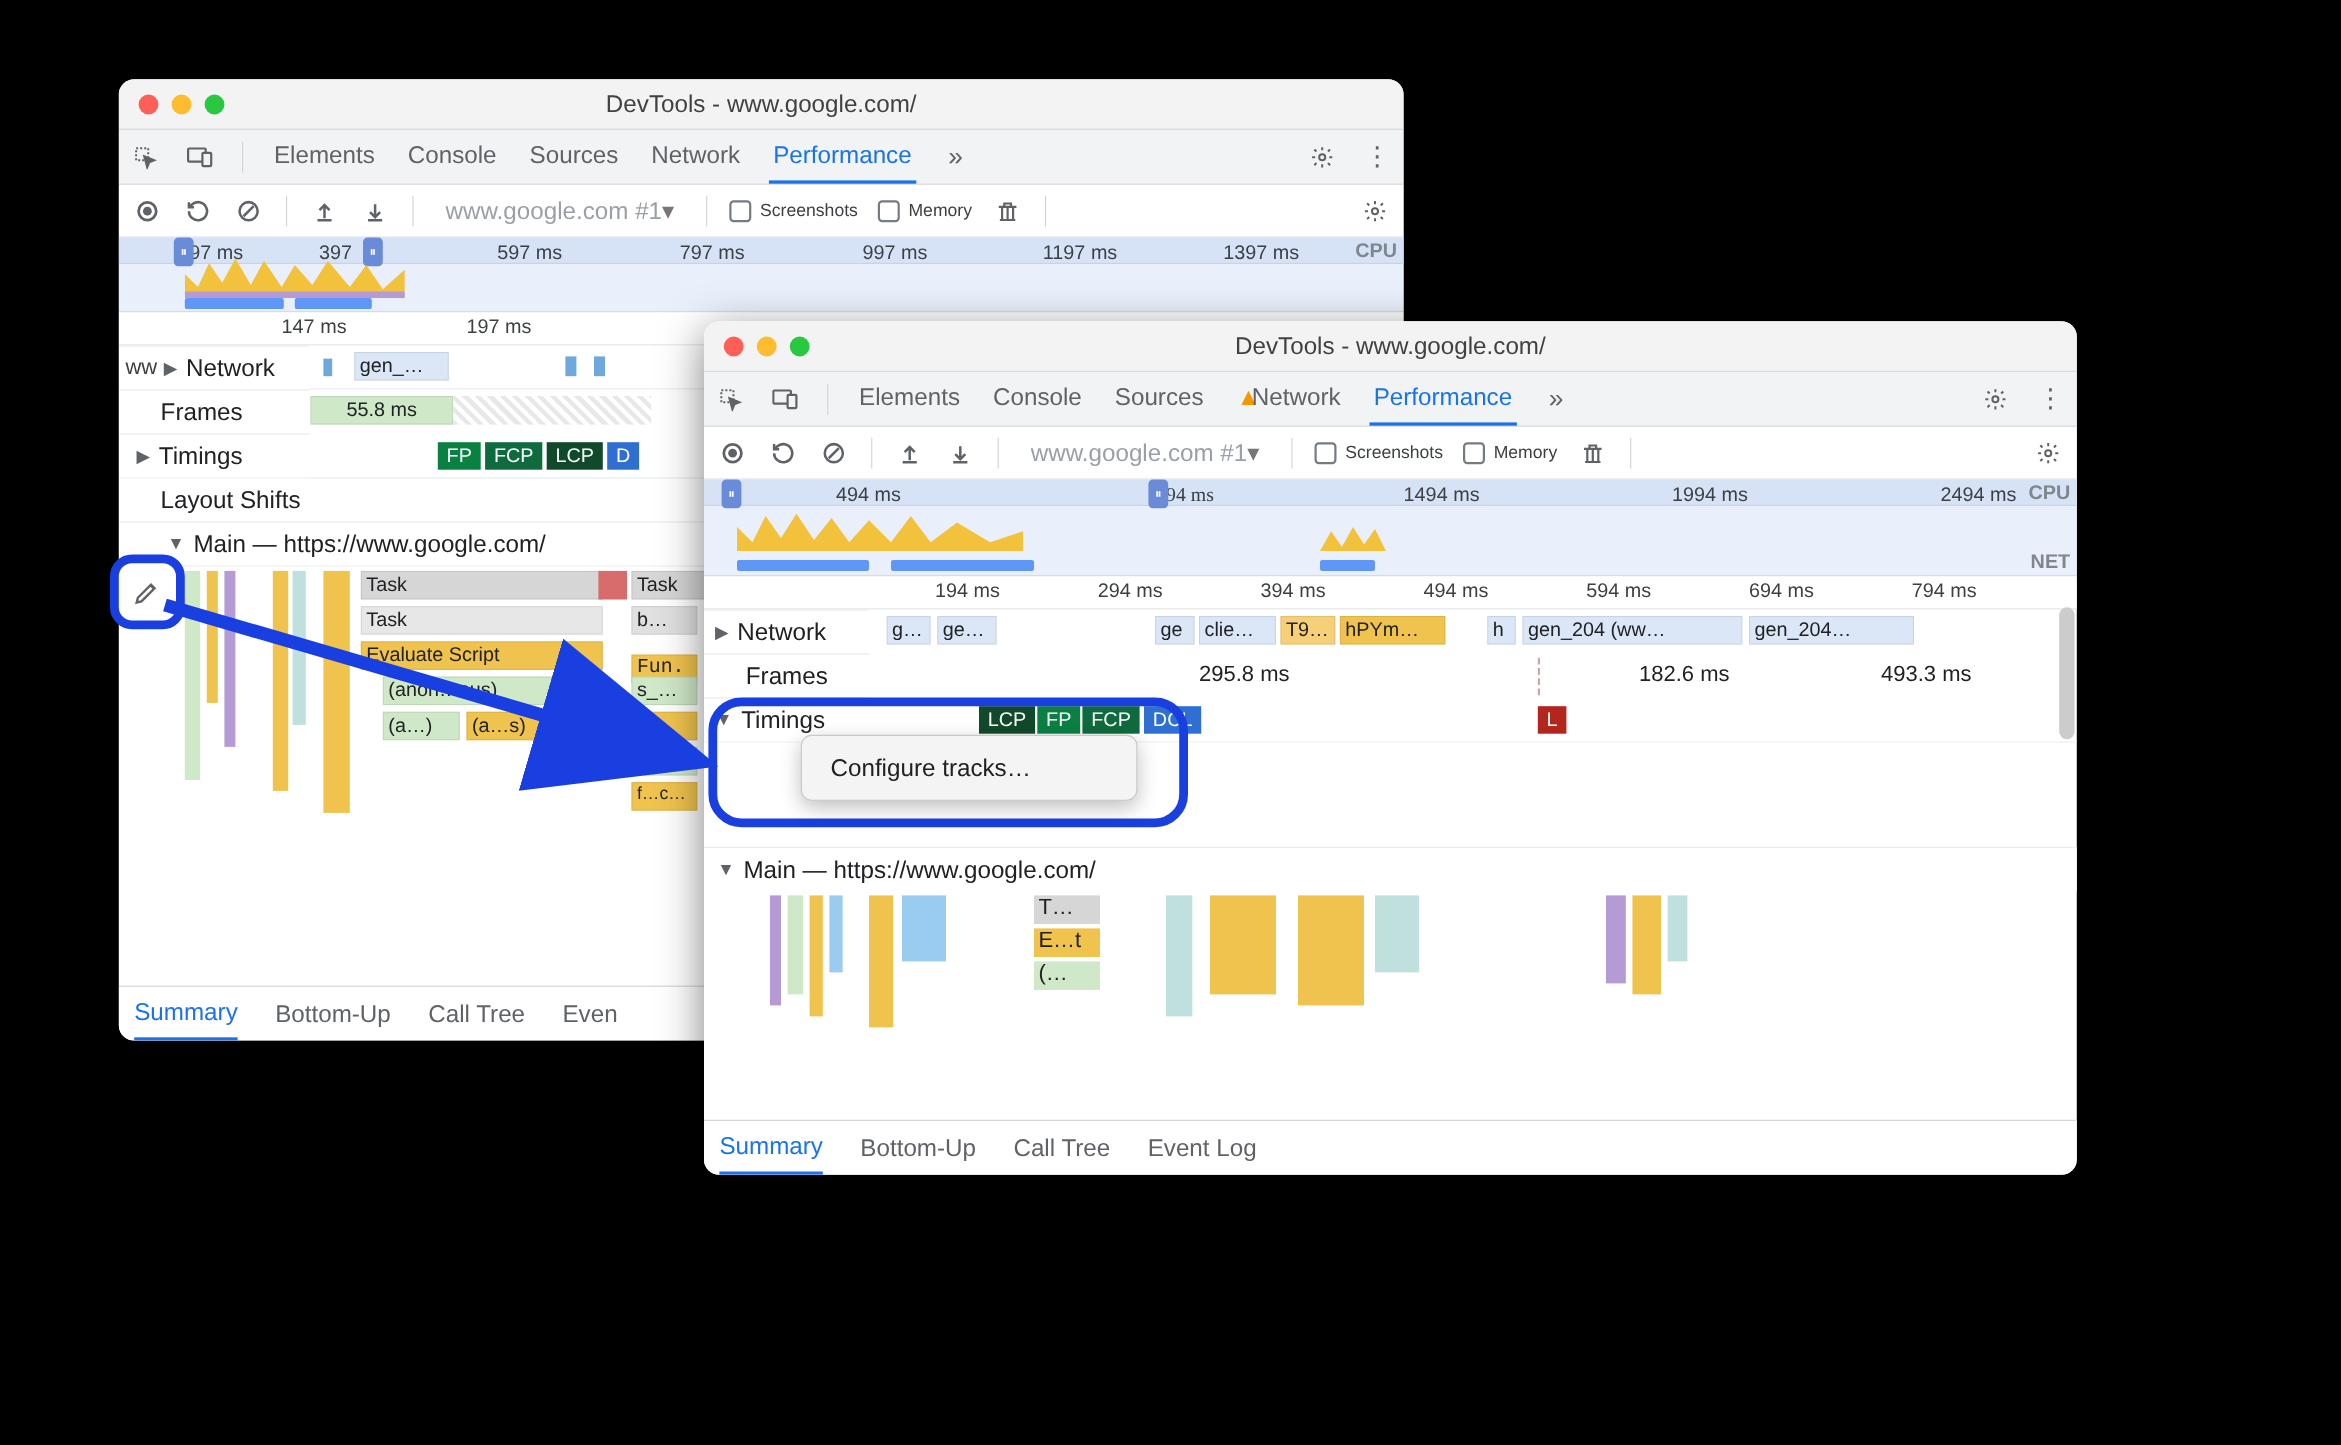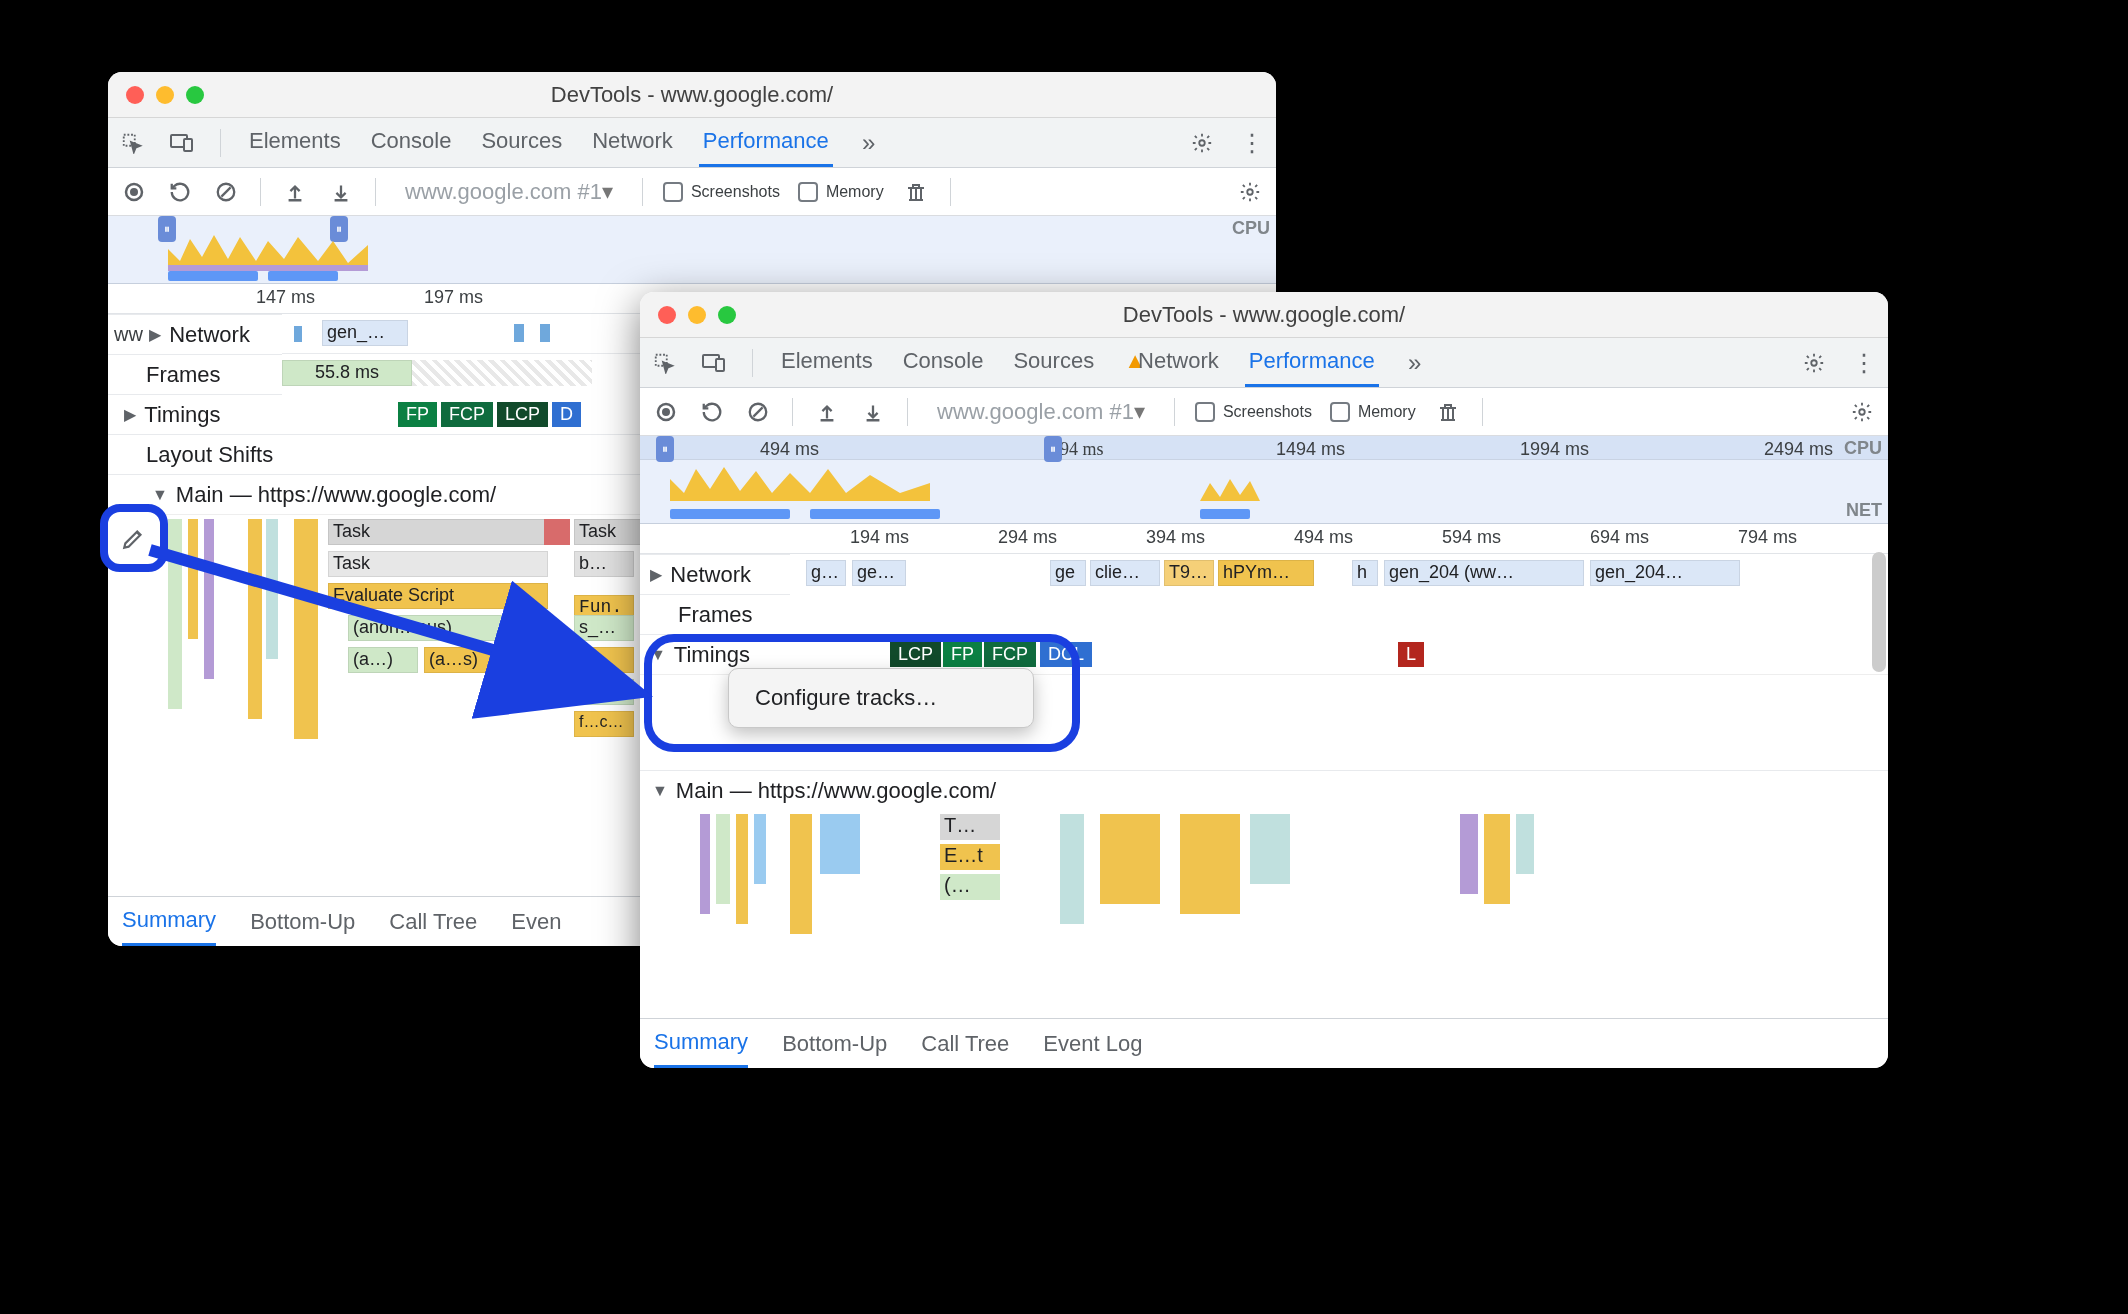--- a/index.html
+++ b/index.html
@@ -251,20 +251,29 @@
     <div class="spacer"></div>
     <div class="iconbtn">
       <svg width="22" height="22" viewBox="0 0 24 24" fill="none" stroke="#5f6368" stroke-width="2">
           <circle cx="12" cy="12" r="3"></circle>
           <path d="M12 2v3M12 19v3M4.2 4.2l2.1 2.1M17.7 17.7l2.1 2.1M2 12h3M19 12h3M4.2 19.8l2.1-2.1M17.7 6.3l2.1-2.1"></path>
         </svg>
     </div>
   </div>
 
   <div class="overview">
+    <div class="ruler" style="height:24px;">
+      <span style="left:64px;">97 ms</span>
+      <span style="left:182px;">397</span>
+      <span style="left:344px;">597 ms</span>
+      <span style="left:510px;">797 ms</span>
+      <span style="left:676px;">997 ms</span>
+      <span style="left:840px;">1197 ms</span>
+      <span style="left:1004px;">1397 ms</span>
+    </div>
     <div class="ov-handle" style="left:50px;"></div>
     <div class="ov-handle" style="left:222px;"></div>
     <div class="ov-cpu">CPU</div>
 
     <svg class="flame" style="left:60px;" width="200" height="40">
       <path d="M0 40 L0 18 L12 30 L22 8 L34 26 L46 4 L60 28 L72 6 L88 30 L100 10 L116 28 L130 6 L150 30 L165 10 L180 32 L200 14 L200 40 Z" fill="#f3c23c"></path>
       <rect x="0" y="34" width="200" height="6" fill="#b49bd6"></rect>
     </svg>
 
     <div class="netbars" style="position:absolute; left:0; right:0; bottom:0; height:14px;">
@@ -522,20 +531,26 @@
       <div class="seg" style="left:428px; width:96px;  background:#f0c34e; top:6px;"><span>hPYm…</span></div>
       <div class="seg" style="left:562px; width:26px;  background:#dbe7f7; top:6px;"><span>h</span></div>
       <div class="seg" style="left:594px; width:200px; background:#dbe7f7; top:6px;"><span>gen_204 (ww…</span></div>
       <div class="seg" style="left:800px; width:150px; background:#dbe7f7; top:6px;"><span>gen_204…</span></div>
     </div>
   </div>
 
   <div class="flamecol" style="height:40px;">
     <div class="labels trackhead" style="width:150px; padding-left:38px;">
       <span>Frames</span>
+    </div>
+    <div class="chart">
+      <span style="position:absolute; left:300px; top:8px;">295.8 ms</span>
+      <span style="position:absolute; left:700px; top:8px;">182.6 ms</span>
+      <span style="position:absolute; left:920px; top:8px;">493.3 ms</span>
+      <div style="position:absolute; left:608px; top:4px; bottom:2px; border-left:2px dashed #d2a4a4;"></div>
     </div>
   </div>
 
   <div class="flamecol" style="height:40px;">
     <div class="labels trackhead" style="width:150px; padding-left:10px;">
       <span class="tri">▼</span>
       <span>Timings</span>
     </div>
     <div class="chart" style="display:flex; align-items:center;">
       <span class="pill" style="background:#114a2b; margin-left:100px;">LCP</span>

